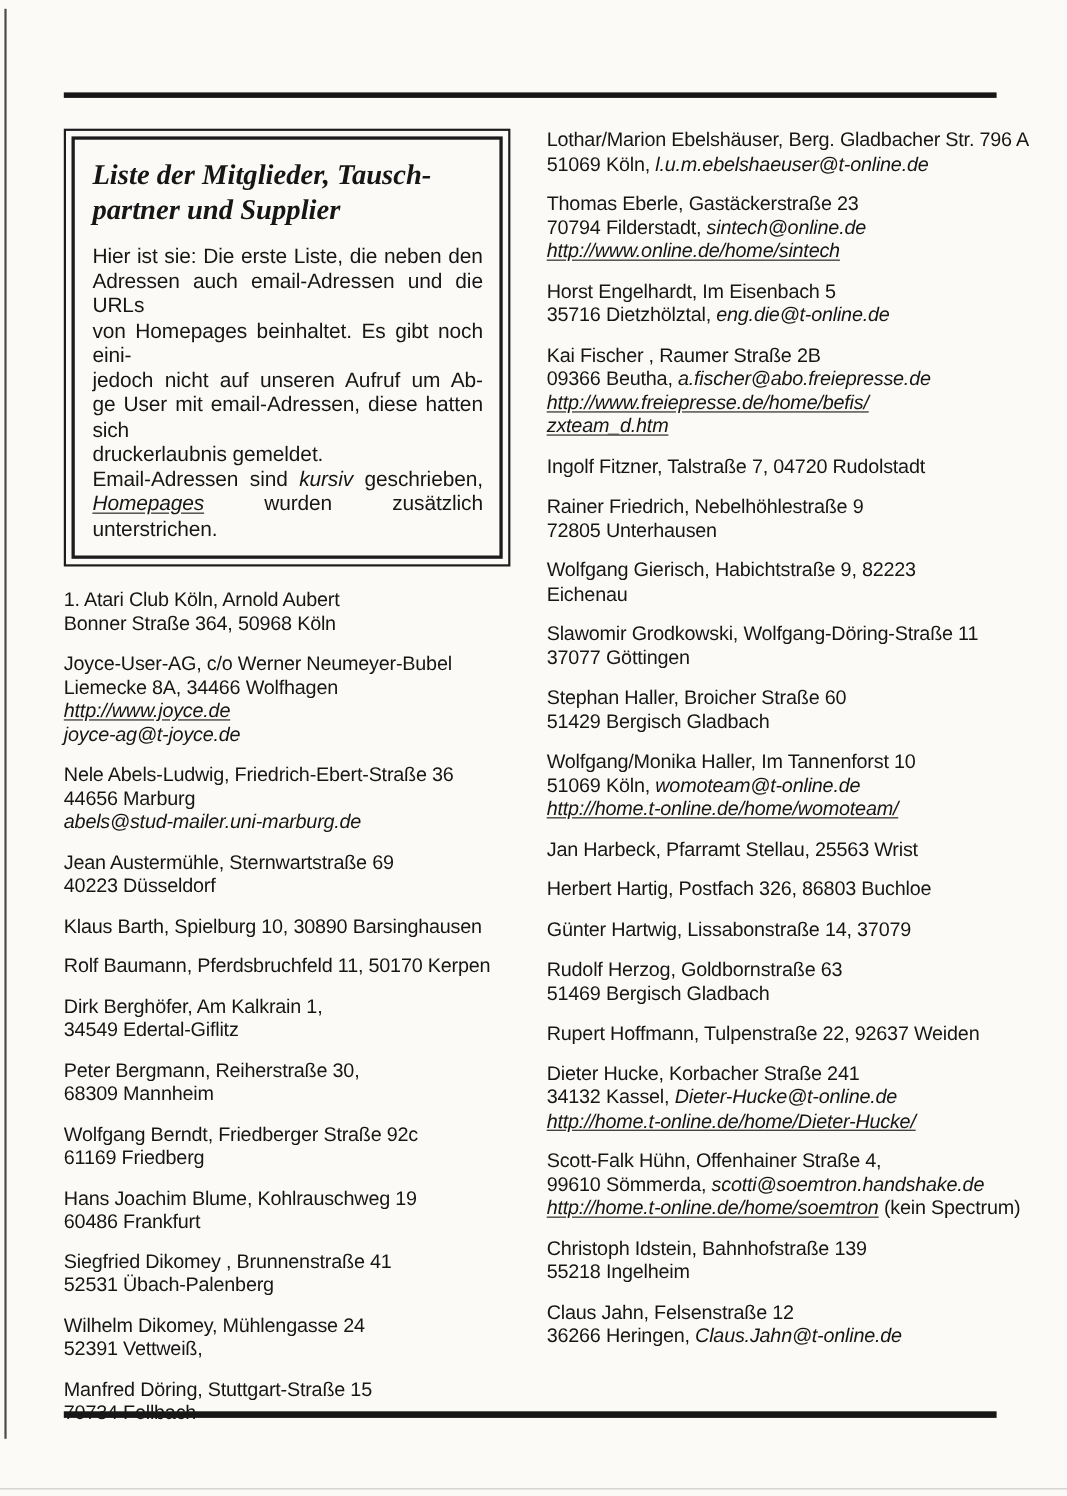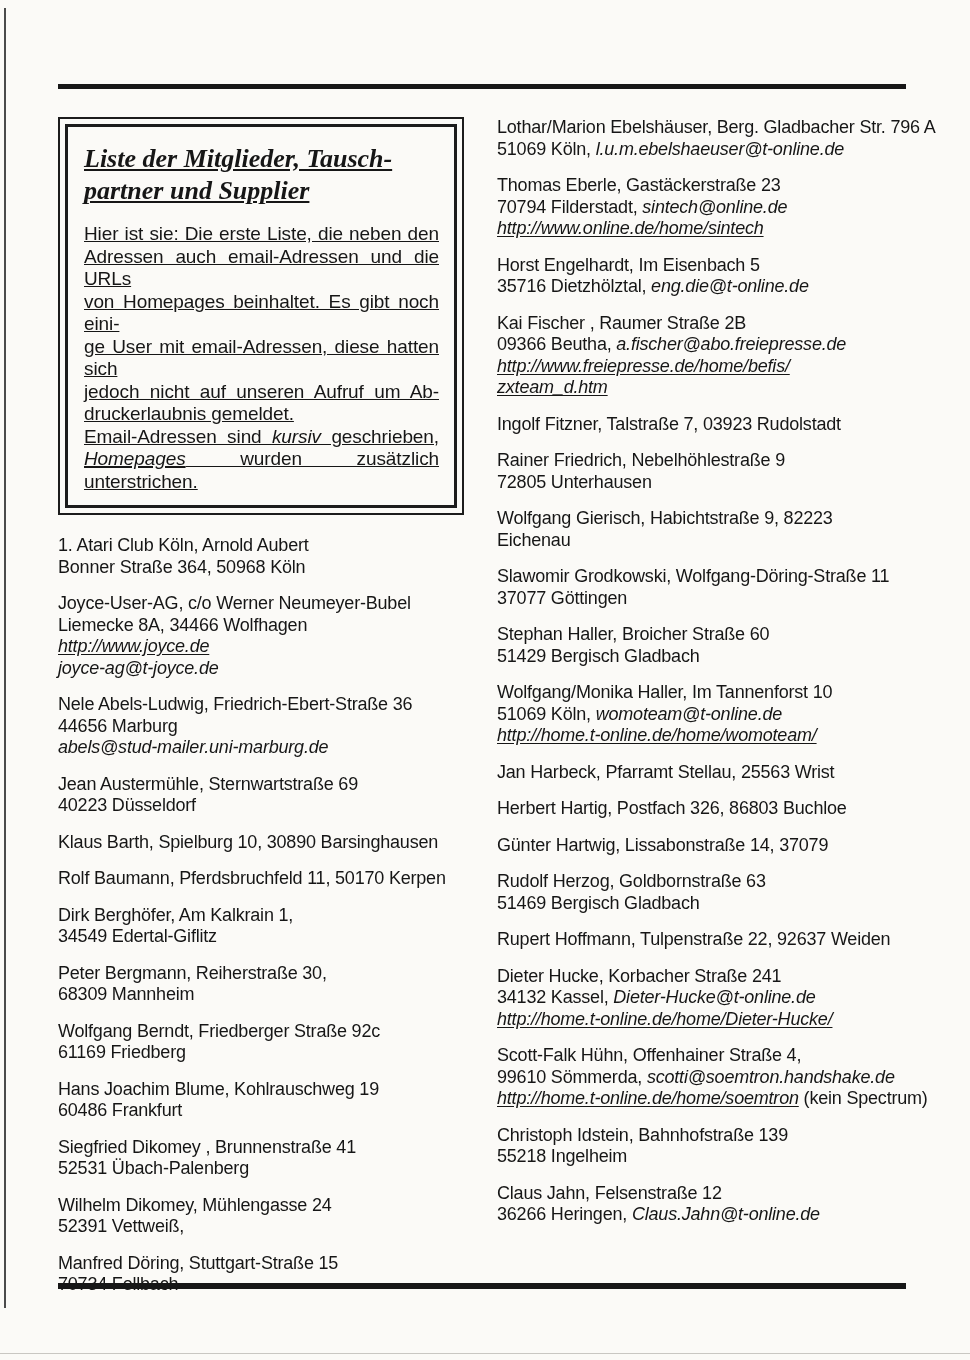--- a/index.html
+++ b/index.html
@@ -9,21 +9,21 @@
     font-family:"Liberation Sans",sans-serif;
   }
   .edge-left{position:absolute;left:4px;top:8px;width:2px;height:1300px;background:#4b4b4b;}
   .edge-bottom{position:absolute;left:0;top:1353px;width:100%;height:1px;background:#c9c7c2;}
   .content{position:absolute;left:58px;top:84px;width:848px;}
   .rule{height:5px;background:#171717;}
   .cols{display:flex;margin-top:28px;align-items:flex-start;}
   .col-left{width:406px;flex:0 0 406px;}
   .col-right{margin-left:33px;flex:1;min-width:0;}
 
-  .infobox{border:2px solid #1c1c1c;padding:5px;margin-bottom:20px;text-decoration:underline;}
+  .infobox{border:2px solid #1c1c1c;padding:5px;margin-bottom:20px;}
   .infobox-inner{border:3px solid #1c1c1c;padding:14px 15px 12px 16px;}
   .box-title{
     font-family:"Liberation Serif",serif;font-style:italic;font-weight:bold;
     font-size:26px;line-height:32px;margin:2px 0 16px 0;letter-spacing:0;
   }
   .jline{font-size:19px;line-height:22.5px;text-align:justify;text-align-last:justify;letter-spacing:-0.1px;}
   .jline.endline{text-align-last:left;}
 
   .entry{margin-bottom:15px;font-size:18px;line-height:21.5px;letter-spacing:-0.2px;}
   .line{white-space:nowrap;}
@@ -53,22 +53,22 @@
         <div class="infobox">
           <div class="infobox-inner">
             <div class="box-title">
               <span>Liste der Mitglieder, Tausch-</span><br>
               <span>partner und Supplier</span>
             </div>
             <div id="box-body">
                 <div class="jline">Hier ist sie: Die erste Liste, die neben den</div>
                 <div class="jline">Adressen auch email-Adressen und die URLs</div>
                 <div class="jline">von Homepages beinhaltet. Es gibt noch eini-</div>
+                <div class="jline">jedoch nicht auf unseren Aufruf um Ab-</div>
                 <div class="jline">ge User mit email-Adressen, diese hatten sich</div>
-                <div class="jline">jedoch nicht auf unseren Aufruf um Ab-</div>
                 <div class="jline endline">druckerlaubnis gemeldet.</div>
               </div>
             <div id="box-note">
                 <div class="jline"><span class="">Email-Adressen sind </span><span class="em">kursiv</span><span class=""> geschrieben,</span></div>
                 <div class="jline"><span class="url">Homepages</span><span class=""> wurden zusätzlich unterstrichen.</span></div>
               </div>
           </div>
         </div>
         <div id="left-entries">
             <div class="entry">
@@ -142,21 +142,21 @@
               <div class="line"><span class="">Horst Engelhardt, Im Eisenbach 5</span></div>
               <div class="line"><span class="">35716 Dietzhölztal, </span><span class="em">eng.die@t-online.de</span></div>
             </div>
             <div class="entry">
               <div class="line"><span class="">Kai Fischer , Raumer Straße 2B</span></div>
               <div class="line"><span class="">09366 Beutha, </span><span class="em">a.fischer@abo.freiepresse.de</span></div>
               <div class="line"><span class="url">http://www.freiepresse.de/home/befis/</span></div>
               <div class="line"><span class="url">zxteam_d.htm</span></div>
             </div>
             <div class="entry">
-              <div class="line"><span class="">Ingolf Fitzner, Talstraße 7, 03923 Rudolstadt</span></div>
+              <div class="line"><span class="">Ingolf Fitzner, Talstraße 7, 04720 Rudolstadt</span></div>
             </div>
             <div class="entry">
               <div class="line"><span class="">Rainer Friedrich, Nebelhöhlestraße 9</span></div>
               <div class="line"><span class="">72805 Unterhausen</span></div>
             </div>
             <div class="entry">
               <div class="line"><span class="">Wolfgang Gierisch, Habichtstraße 9, 82223</span></div>
               <div class="line"><span class="">Eichenau</span></div>
             </div>
             <div class="entry">

